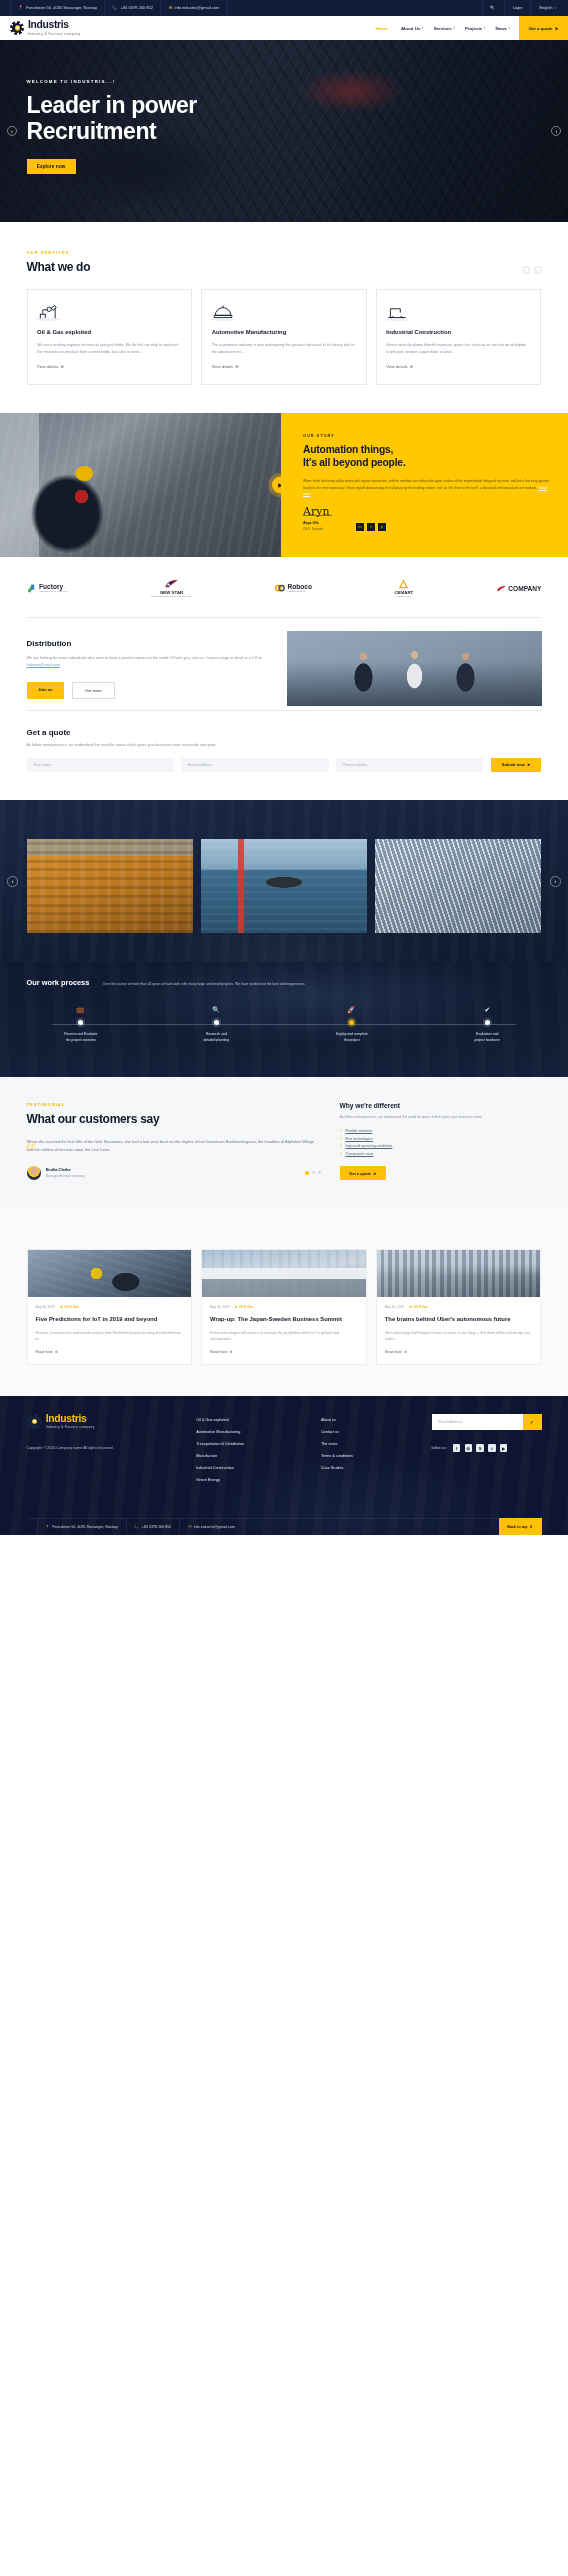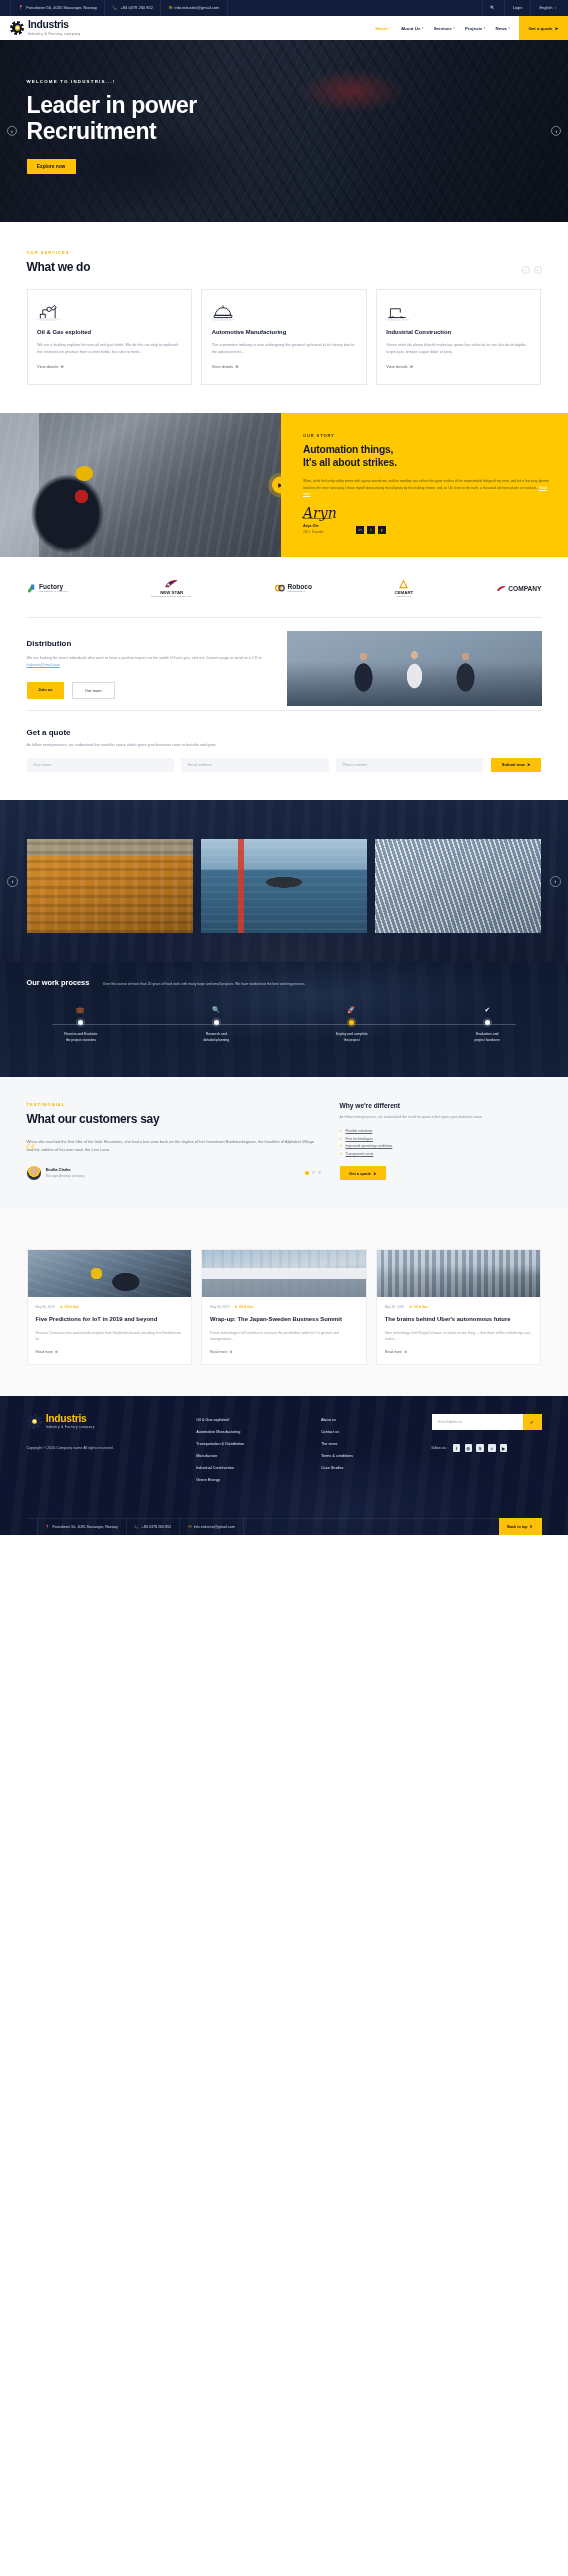--- a/index.html
+++ b/index.html
@@ -102,21 +102,21 @@
   }
   .story-play { position:absolute; right:-8px; top:50%; transform:translateY(-50%);
     width:17px; height:17px; border-radius:50%; background:#ffc107; color:#101828;
     display:flex; align-items:center; justify-content:center; font-size:5.9px; z-index:4;
     box-shadow:0 0 0 3.7px rgba(255,193,7,.3); }
   .story-txt { flex:1; background:#ffc800; padding:20.6px 17.7px 0 22px; }
   .story-kicker { font-size:4px; font-weight:bold; letter-spacing:0.9px; color:#3a2f00; }
   .story-h { font-size:10.3px; font-weight:bold; line-height:1.25; margin-top:5.9px; color:#12182e; letter-spacing:-0.2px; }
   .story-p { font-size:3.2px; line-height:2.05; color:#5c5113; margin-top:8px; }
   .story-p a { color:#fff; }
-  .sig { font-family:"DejaVu Serif", serif; font-style:italic; font-size:14px; margin-top:7.4px; color:#12182e; }
+  .sig { font-family:"DejaVu Serif", serif; font-size:11px; margin-top:7.4px; color:#12182e; }
   .sig-line { width:29.4px; height:0.7px; background:#8e7700; margin-top:-2.9px; }
   .story-name { font-size:3.8px; font-weight:bold; margin-top:5.2px; color:#12182e; }
   .story-role { font-size:3.2px; color:#6b5e14; margin-top:1.5px; }
   .story-soc { display:flex; gap:2.9px; margin-top:-7.4px; margin-left:53px; }
   .soc-sq { width:8px; height:8px; background:#12182e; color:#ffc800; font-size:3.7px;
     display:flex; align-items:center; justify-content:center; }
 
   
   .brands { display:flex; align-items:center; justify-content:space-between; padding:22px 0 19px; }
   .brand { font-size:6.6px; font-weight:bold; color:#22272e; display:flex; align-items:center; gap:2.2px; }
@@ -448,21 +448,21 @@
   </div>
 
   <div class="story">
     <div class="story-img">
       <div class="story-play">▶</div>
     </div>
     <div class="story-txt">
       <div class="story-kicker">OUR STORY</div>
       <div class="story-h">
         <div>Automation things,</div>
-        <div>It's all about strikes.</div>
+        <div>It's all beyond people.</div>
       </div>
       <div class="story-p">
         <span>When, while the lovely valley teems with vapour around me, and the meridian sun strikes the upper surface of the impenetrable foliage of my trees, and but a few stray gleams steal into the inner sanctuary, I throw myself down among the tall grass by the trickling stream; and, as I lie close to the earth, a thousand unknown plants are noticed...</span>
         <a href="#">Read more</a>
       </div>
       <div class="sig">Aryn</div>
       <div class="sig-line"></div>
       <div class="story-name">Arya Ole</div>
       <div class="story-role">CEO. Founder</div>
       <div class="story-soc">

